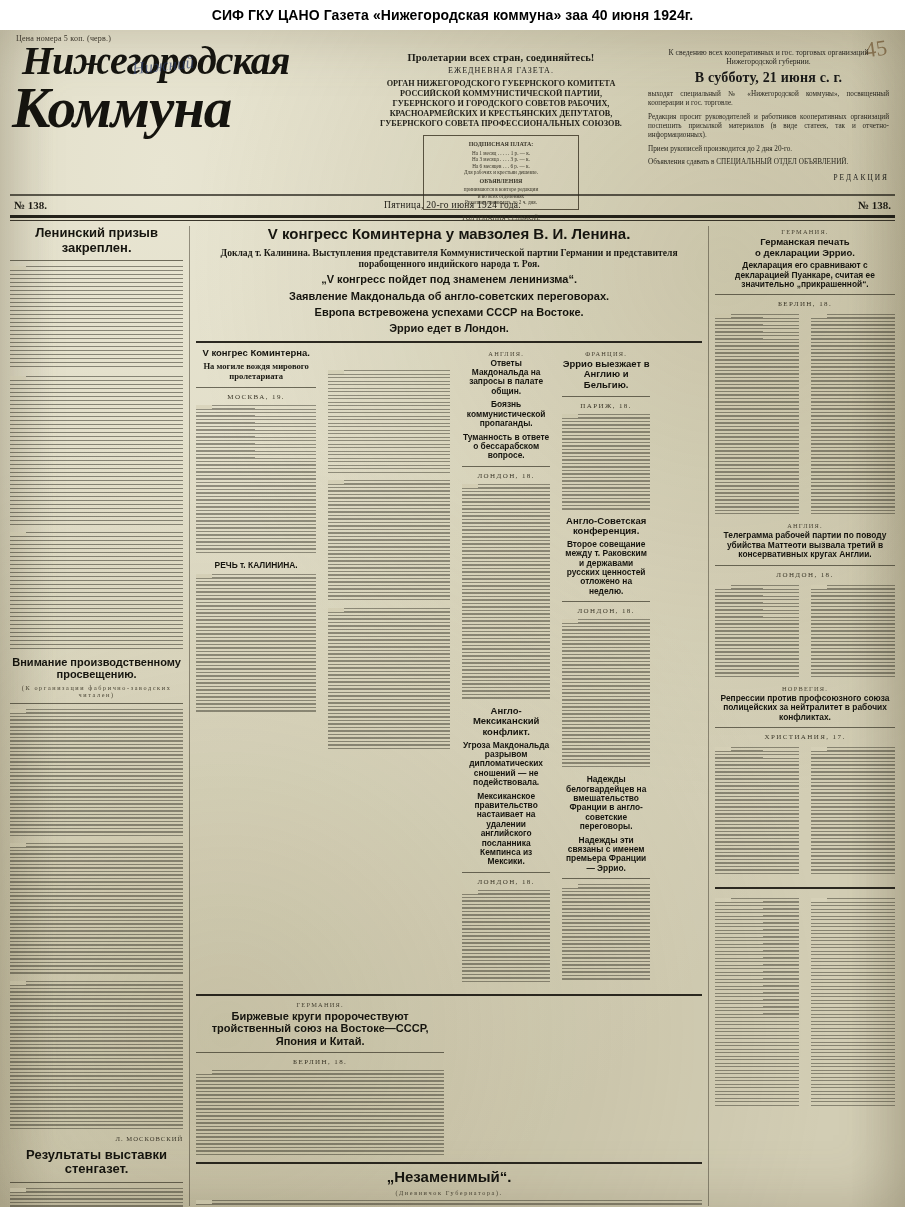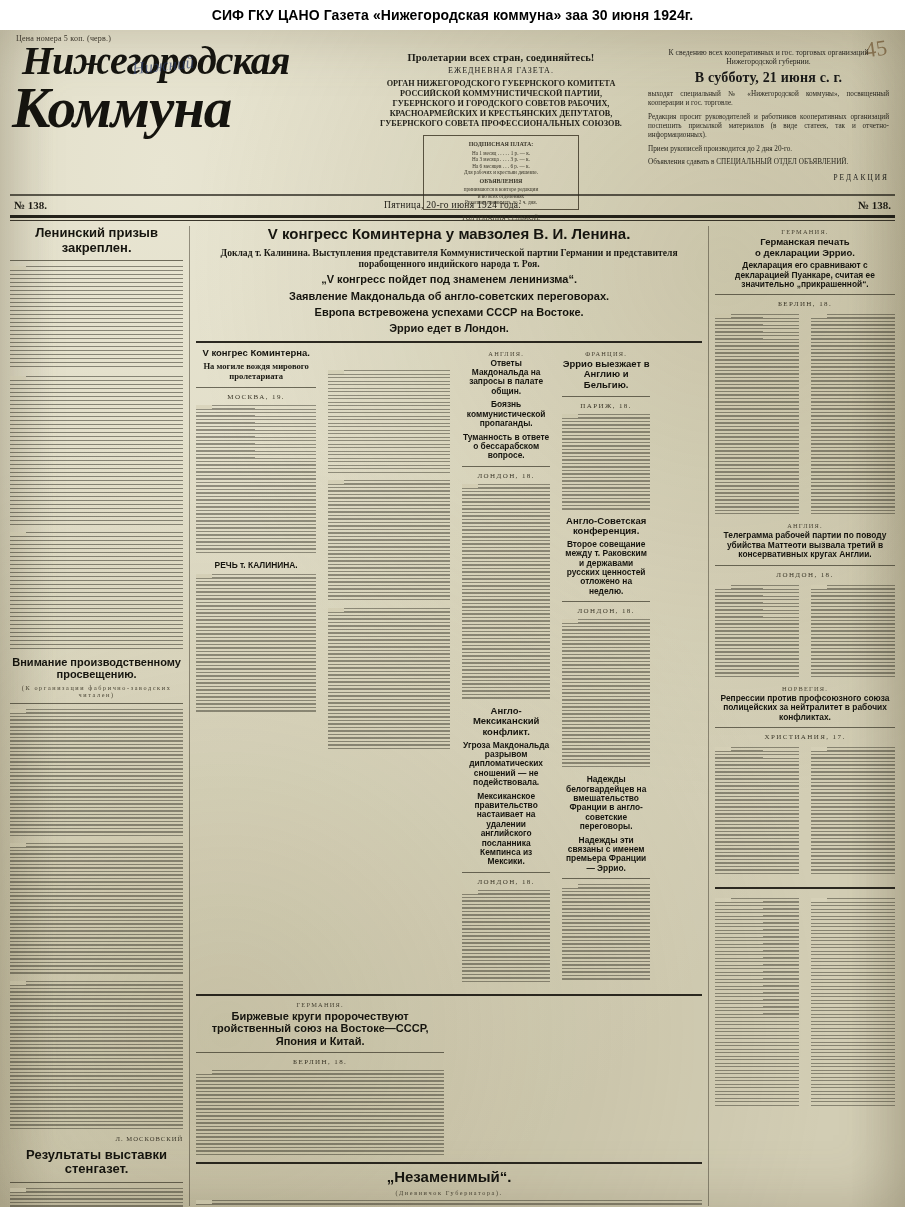--- a/index.html
+++ b/index.html
@@ -128,21 +128,21 @@
   .two{display:flex;gap:6px;}
   .half{flex:1;}
 
   .sect{margin-bottom:6px;}
   .tag{font-size:6.2px;text-align:center;letter-spacing:1.6px;color:#4a4536;margin:3px 0 2px;}
   .sp4{height:4px;}
 </style>
 </head>
 <body>
 
-<div class="page-header">СИФ ГКУ ЦАНО Газета «Нижегородская коммуна» заа 30 июня 1924г.</div>
+<div class="page-header">СИФ ГКУ ЦАНО Газета «Нижегородская коммуна» заа 40 июня 1924г.</div>
 
 <div class="scan">
 
   <div class="folio">45</div>
 
   <div class="masthead">
 
     <div class="mast-left">
       <div class="mast-topline">Цена номера 5 коп. (черв.)</div>
       <div class="mast-title">

